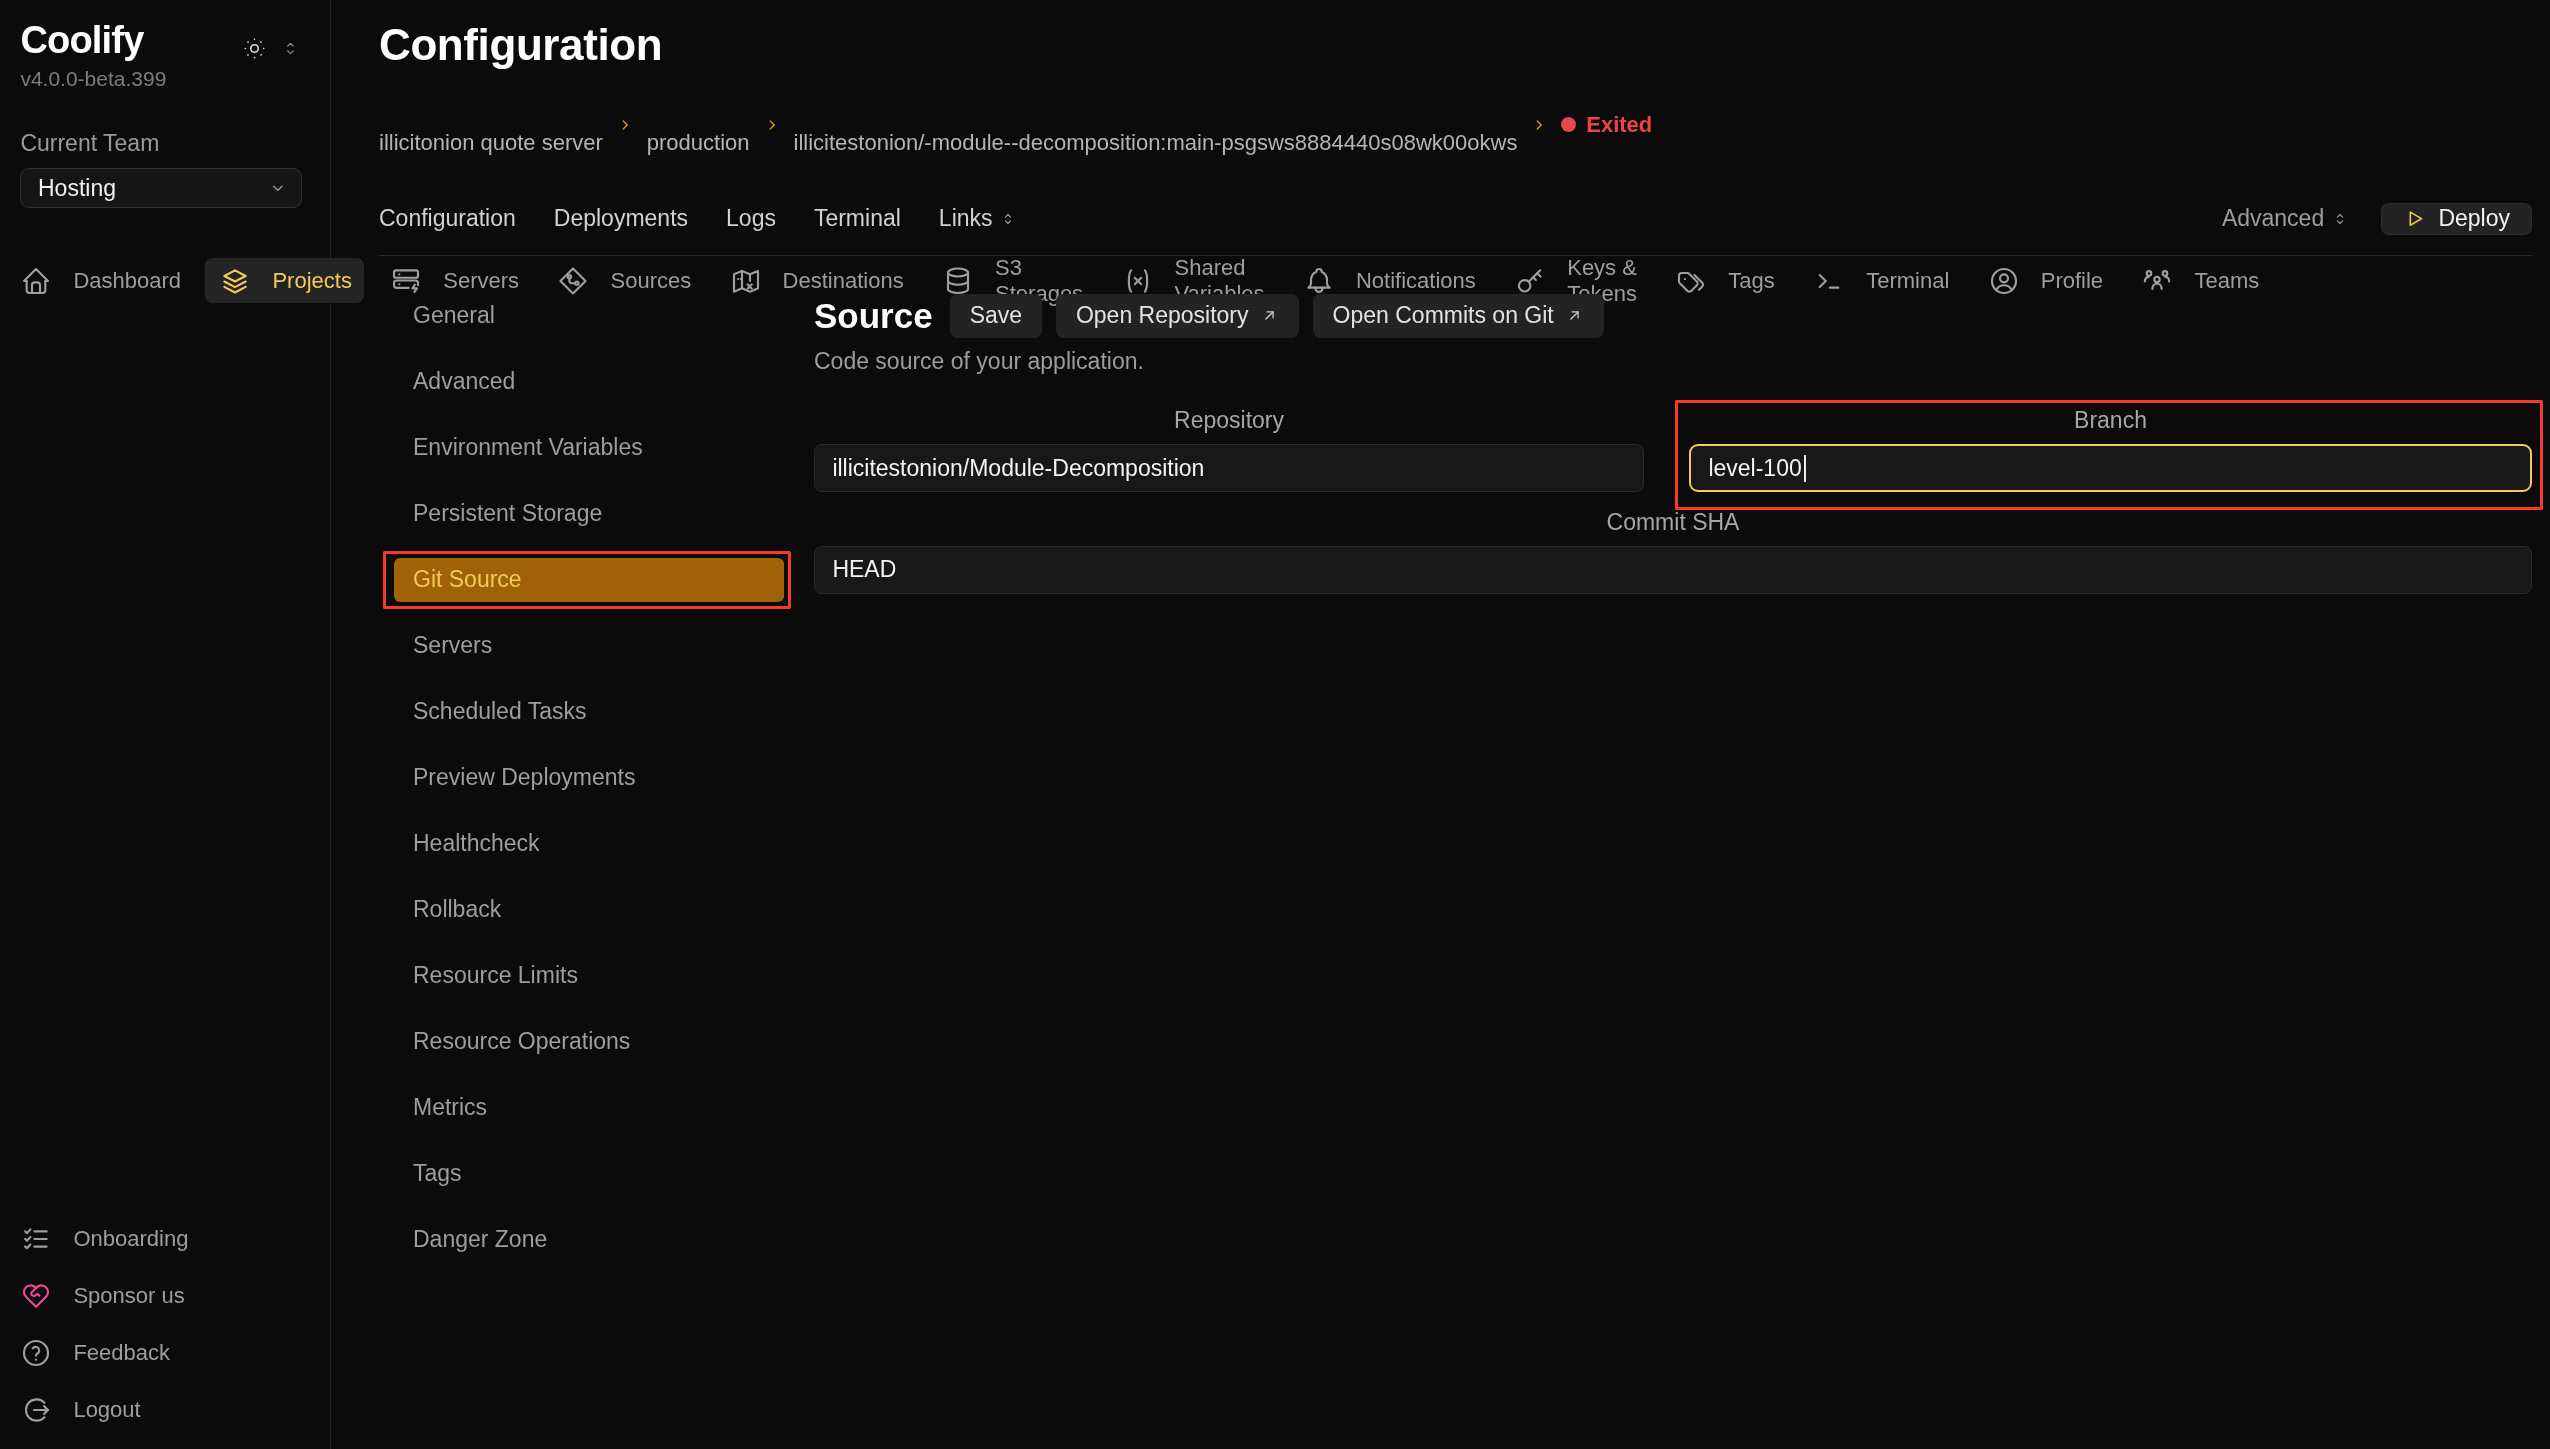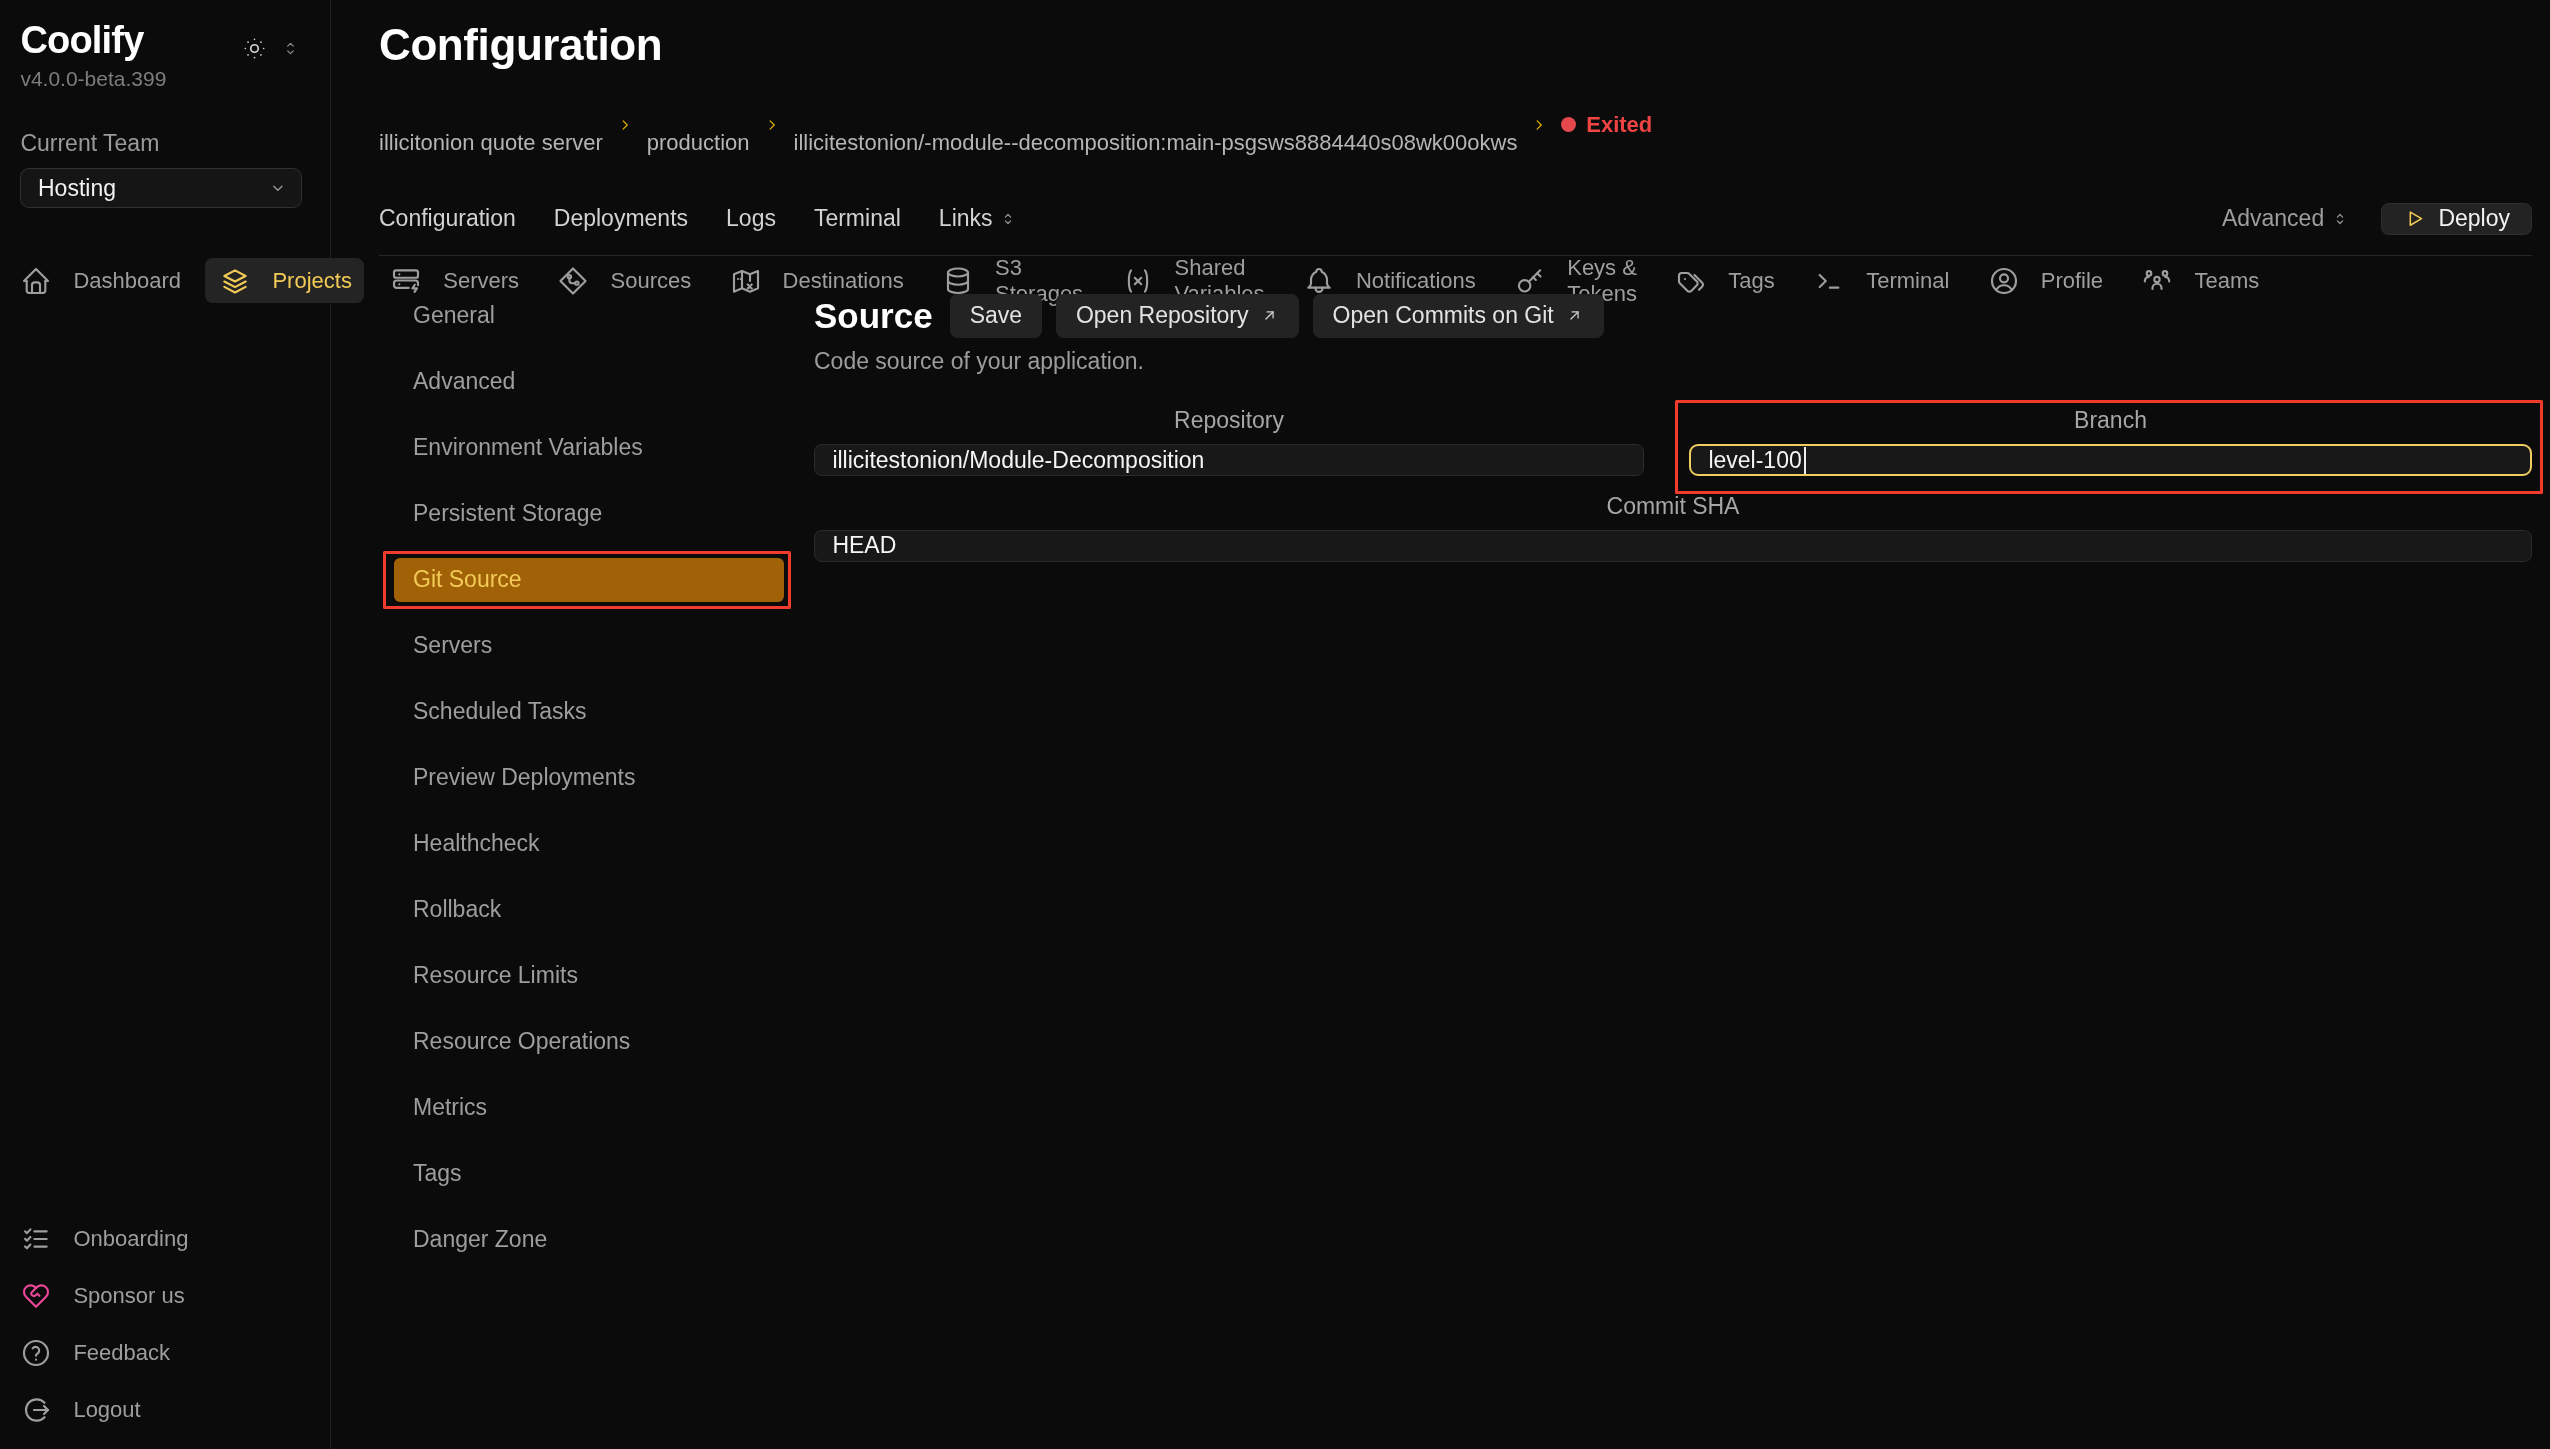--- a/index.html
+++ b/index.html
@@ -95,21 +95,21 @@
     font-size: 23px; color: #e3e3e3; cursor: pointer;
     font-family: "Liberation Sans", "DejaVu Sans", sans-serif;
   }
   .btn .ext { color: #cfcfcf; display: inline-flex; }
   .section-sub { margin-top: 10.6px; font-size: 23px; color: #9d9d9d; }
 
   .fields { margin-top: 32px; display: grid; grid-template-columns: 830px 1fr; column-gap: 45px; row-gap: 16.6px; }
   .field { position: relative; }
   .field-label { display: block; font-size: 23px; color: #a6a6a6; margin-bottom: 9.8px; text-align: center; }
   .tinput {
-    width: 100%; height: 32px; background: #181818;
+    width: 100%; height: 48px; background: #181818;
     border: 0.8px solid #2b2b2b; border-radius: 7.6px;
     padding: 0 17.4px; font-size: 23px; color: #f5f5f5;
     font-family: "Liberation Sans", "DejaVu Sans", sans-serif;
     display: flex; align-items: center;
   }
   input.tinput { outline: none; }
   .tinput.focused { border: 2.3px solid #f0cd60; border-radius: 9px; background: #181818; }
   .caret { display: inline-block; width: 2.3px; height: 27px; background: #ededed; margin-left: 2.3px; }
   .field.span2 { grid-column: 1 / -1; }
 

